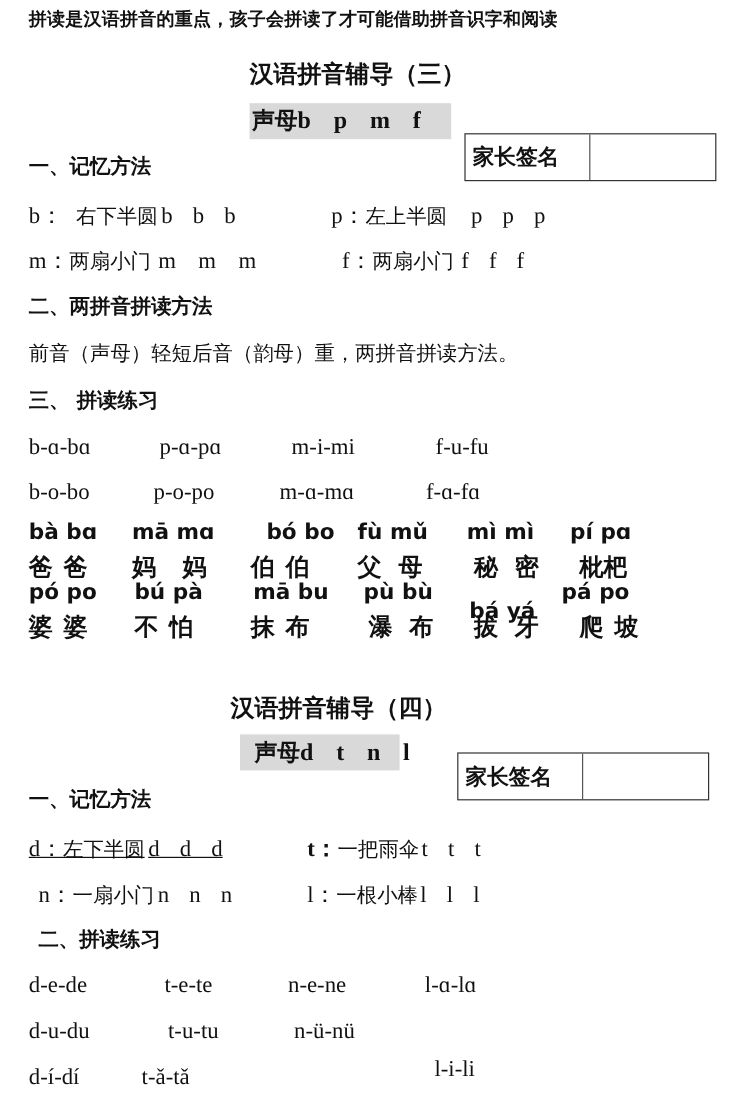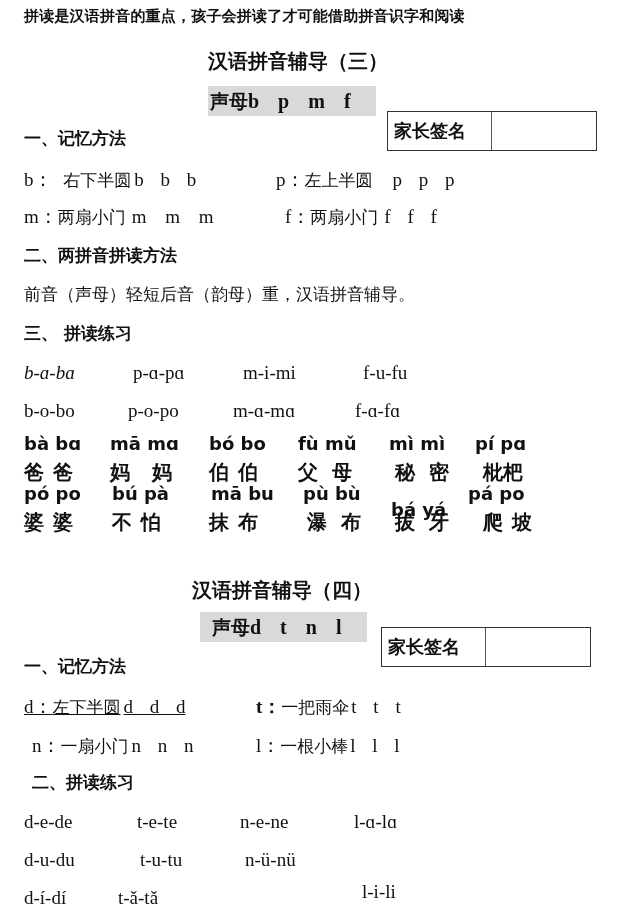--- a/index.html
+++ b/index.html
@@ -44,39 +44,39 @@
   <span class="py">p：</span><span>左上半圆</span><span class="py" style="word-spacing:12px; margin-left:20px;">p  p  p</span>
 </div>
 <div class="abs body-line" style="left:24px; top:204px;">
   <span class="py">m：</span><span>两扇小门</span><span class="py" style="word-spacing:14px; margin-left:6px;">m  m  m</span>
 </div>
 <div class="abs body-line" style="left:285px; top:204px;">
   <span class="py">f：</span><span>两扇小门</span><span class="py" style="word-spacing:12px; margin-left:6px;">f  f  f</span>
 </div>
 
 <div class="abs heading" style="left:24px; top:244px;">二、两拼音拼读方法</div>
-<div class="abs body-line" style="left:24px; top:283px;">前音（声母）轻短后音（韵母）重，汉语拼音辅导。</div>
+<div class="abs body-line" style="left:24px; top:283px;">前音（声母）轻短后音（韵母）重，两拼音拼读方法。</div>
 
 <div class="abs heading" style="left:24px; top:322px;">三、 拼读练习</div>
 
-<div class="abs py" style="left:24px; top:362px;font-style:italic;">b-ɑ-bɑ</div>
+<div class="abs py" style="left:24px; top:362px;">b-ɑ-bɑ</div>
 <div class="abs py" style="left:133px; top:362px;">p-ɑ-pɑ</div>
 <div class="abs py" style="left:243px; top:362px;">m-i-mi</div>
 <div class="abs py" style="left:363px; top:362px;">f-u-fu</div>
 
 <div class="abs py" style="left:24px; top:400px;">b-o-bo</div>
 <div class="abs py" style="left:128px; top:400px;">p-o-po</div>
 <div class="abs py" style="left:233px; top:400px;">m-ɑ-mɑ</div>
 <div class="abs py" style="left:355px; top:400px;">f-ɑ-fɑ</div>
 
 <div class="abs pinyin-word" style="left:24px; top:433px;">bà bɑ</div>
 <div class="abs hanzi-word" style="left:24px; top:459px;">爸爸</div>
 <div class="abs pinyin-word" style="left:110px; top:433px;">mā mɑ</div>
 <div class="abs hanzi-word" style="left:110px; top:459px; letter-spacing:22px;">妈妈</div>
-<div class="abs pinyin-word" style="left:209px; top:433px;">bó bo</div>
+<div class="abs pinyin-word" style="left:222px; top:433px;">bó bo</div>
 <div class="abs hanzi-word" style="left:209px; top:459px;">伯伯</div>
 <div class="abs pinyin-word" style="left:298px; top:433px;">fù mǔ</div>
 <div class="abs hanzi-word" style="left:298px; top:459px; letter-spacing:14px;">父母</div>
 <div class="abs pinyin-word" style="left:389px; top:433px;">mì mì</div>
 <div class="abs hanzi-word" style="left:395px; top:459px; letter-spacing:14px;">秘密</div>
 <div class="abs pinyin-word" style="left:475px; top:433px;">pí pɑ</div>
 <div class="abs hanzi-word" style="left:483px; top:459px; letter-spacing:0px;">枇杷</div>
 
 <div class="abs pinyin-word" style="left:24px; top:483px;">pó po</div>
 <div class="abs hanzi-word" style="left:24px; top:509px;">婆婆</div>
@@ -86,21 +86,21 @@
 <div class="abs hanzi-word" style="left:209px; top:509px;">抹布</div>
 <div class="abs pinyin-word" style="left:303px; top:483px;">pù bù</div>
 <div class="abs hanzi-word" style="left:307px; top:509px; letter-spacing:14px;">瀑布</div>
 <div class="abs pinyin-word" style="left:391px; top:499px;">bá yá</div>
 <div class="abs hanzi-word" style="left:395px; top:509px; letter-spacing:14px;">拔牙</div>
 <div class="abs pinyin-word" style="left:468px; top:483px;">pá po</div>
 <div class="abs hanzi-word" style="left:483px; top:509px;">爬坡</div>
 
 <div class="abs title" style="left:192px; top:577px;">汉语拼音辅导（四）</div>
 
-<div class="abs initials-box" style="left:200px; top:612px; width:167px; padding-left:12px; box-sizing:border-box;">
+<div class="abs initials-box" style="left:200px; top:612px; width:133px; padding-left:12px; box-sizing:border-box;">
   <span>声母</span><span class="letters">d t n l</span>
 </div>
 
 <div class="abs sig-box" style="left:381px; top:627px; width:210px; height:40px;">
   <div class="sig-label" style="width:104px;">家长签名</div>
   <div class="sig-field"></div>
 </div>
 
 <div class="abs heading" style="left:24px; top:655px;">一、记忆方法</div>
 

